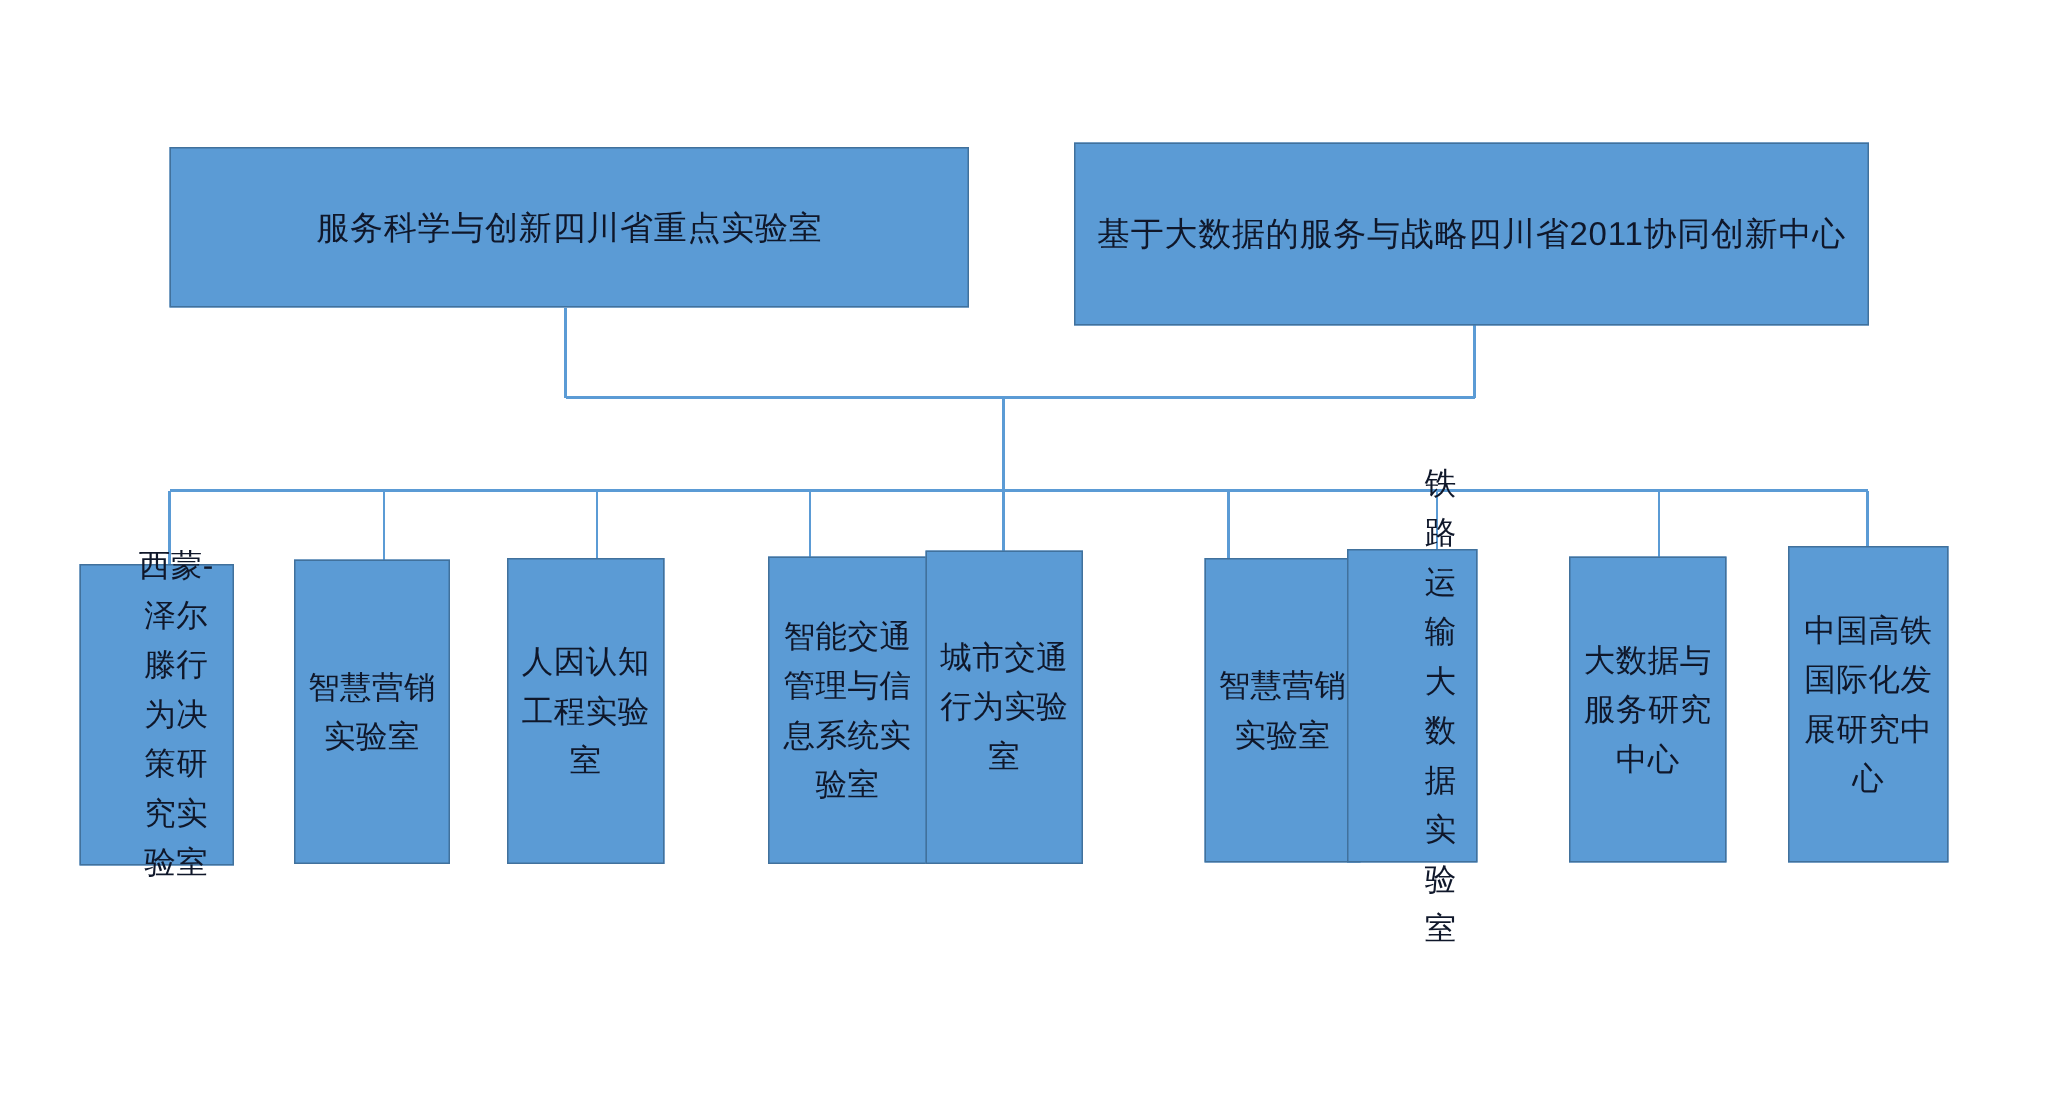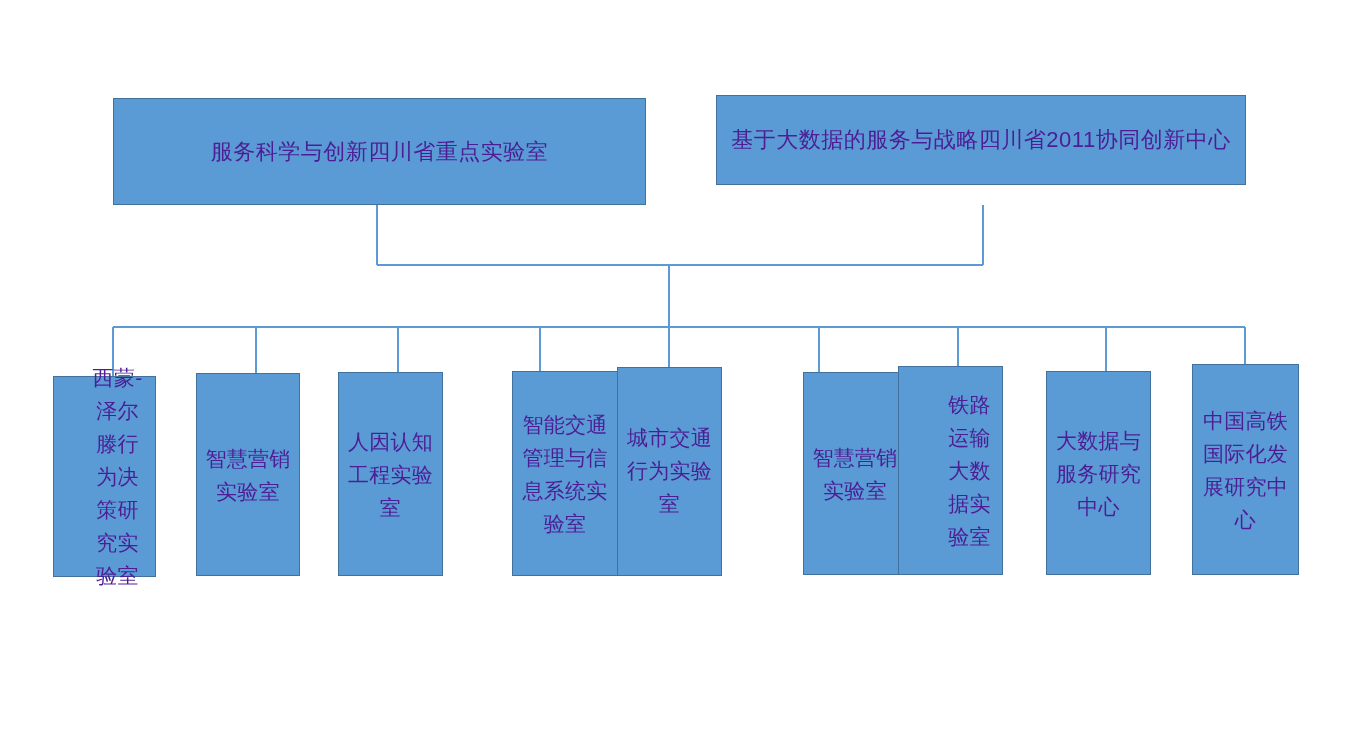--- a/index.html
+++ b/index.html
@@ -22,21 +22,21 @@
     top: 0;
     width: 1367px;
     height: 732px;
     pointer-events: none;
   }
   .node {
     position: absolute;
     box-sizing: border-box;
     background: #5B9BD5;
     border: 1px solid #41719C;
-    color: #4c1d95;
+    color: #0f172a;
     display: flex;
     align-items: center;
     justify-content: center;
     text-align: center;
     z-index: 2;
   }
   .node-top {
     font-size: 22px;
     line-height: 32px;
     padding: 4px 14px;
@@ -82,21 +82,21 @@
       <path d="M 958 327 L 958 366"></path>
       <path d="M 1106 327 L 1106 371"></path>
       <path d="M 1245 327 L 1245 364"></path>
     </g>
   </svg>
 
   <div class="node node-top" style="left:113px; top:98px; width:533px; height:107px;">
     <span class="node-label">服务科学与创新四川省重点实验室</span>
   </div>
 
-  <div class="node node-top" style="left:716px; top:95px; width:530px; height:90px;">
+  <div class="node node-top" style="left:716px; top:95px; width:530px; height:122px;">
     <span class="node-label">基于大数据的服务与战略四川省2011协同创新中心</span>
   </div>
 
   <div class="node node-leaf" style="left:53px; top:376px; width:103px; height:201px;padding-left:32px;">
     <span class="node-label">西蒙-泽尔滕行为决策研究实验室</span>
   </div>
 
   <div class="node node-leaf" style="left:196px; top:373px; width:104px; height:203px;">
     <span class="node-label">智慧营销实验室</span>
   </div>
@@ -110,21 +110,21 @@
   </div>
 
   <div class="node node-leaf" style="left:617px; top:367px; width:105px; height:209px;font-family:Liberation Serif, serif;">
     <span class="node-label">城市交通行为实验室</span>
   </div>
 
   <div class="node node-leaf" style="left:759px; top:372px; width:104px; height:203px;margin-left:44px;">
     <span class="node-label">智慧营销实验室</span>
   </div>
 
-  <div class="node node-leaf" style="left:898px; top:366px; width:105px; height:209px;padding-left:44px;">
+  <div class="node node-leaf" style="left:898px; top:366px; width:87px; height:209px;padding-left:44px;">
     <span class="node-label">铁路运输大数据实验室</span>
   </div>
 
   <div class="node node-leaf" style="left:1046px; top:371px; width:105px; height:204px;">
     <span class="node-label">大数据与服务研究中心</span>
   </div>
 
   <div class="node node-leaf" style="left:1192px; top:364px; width:107px; height:211px;">
     <span class="node-label">中国高铁国际化发展研究中心</span>
   </div>

